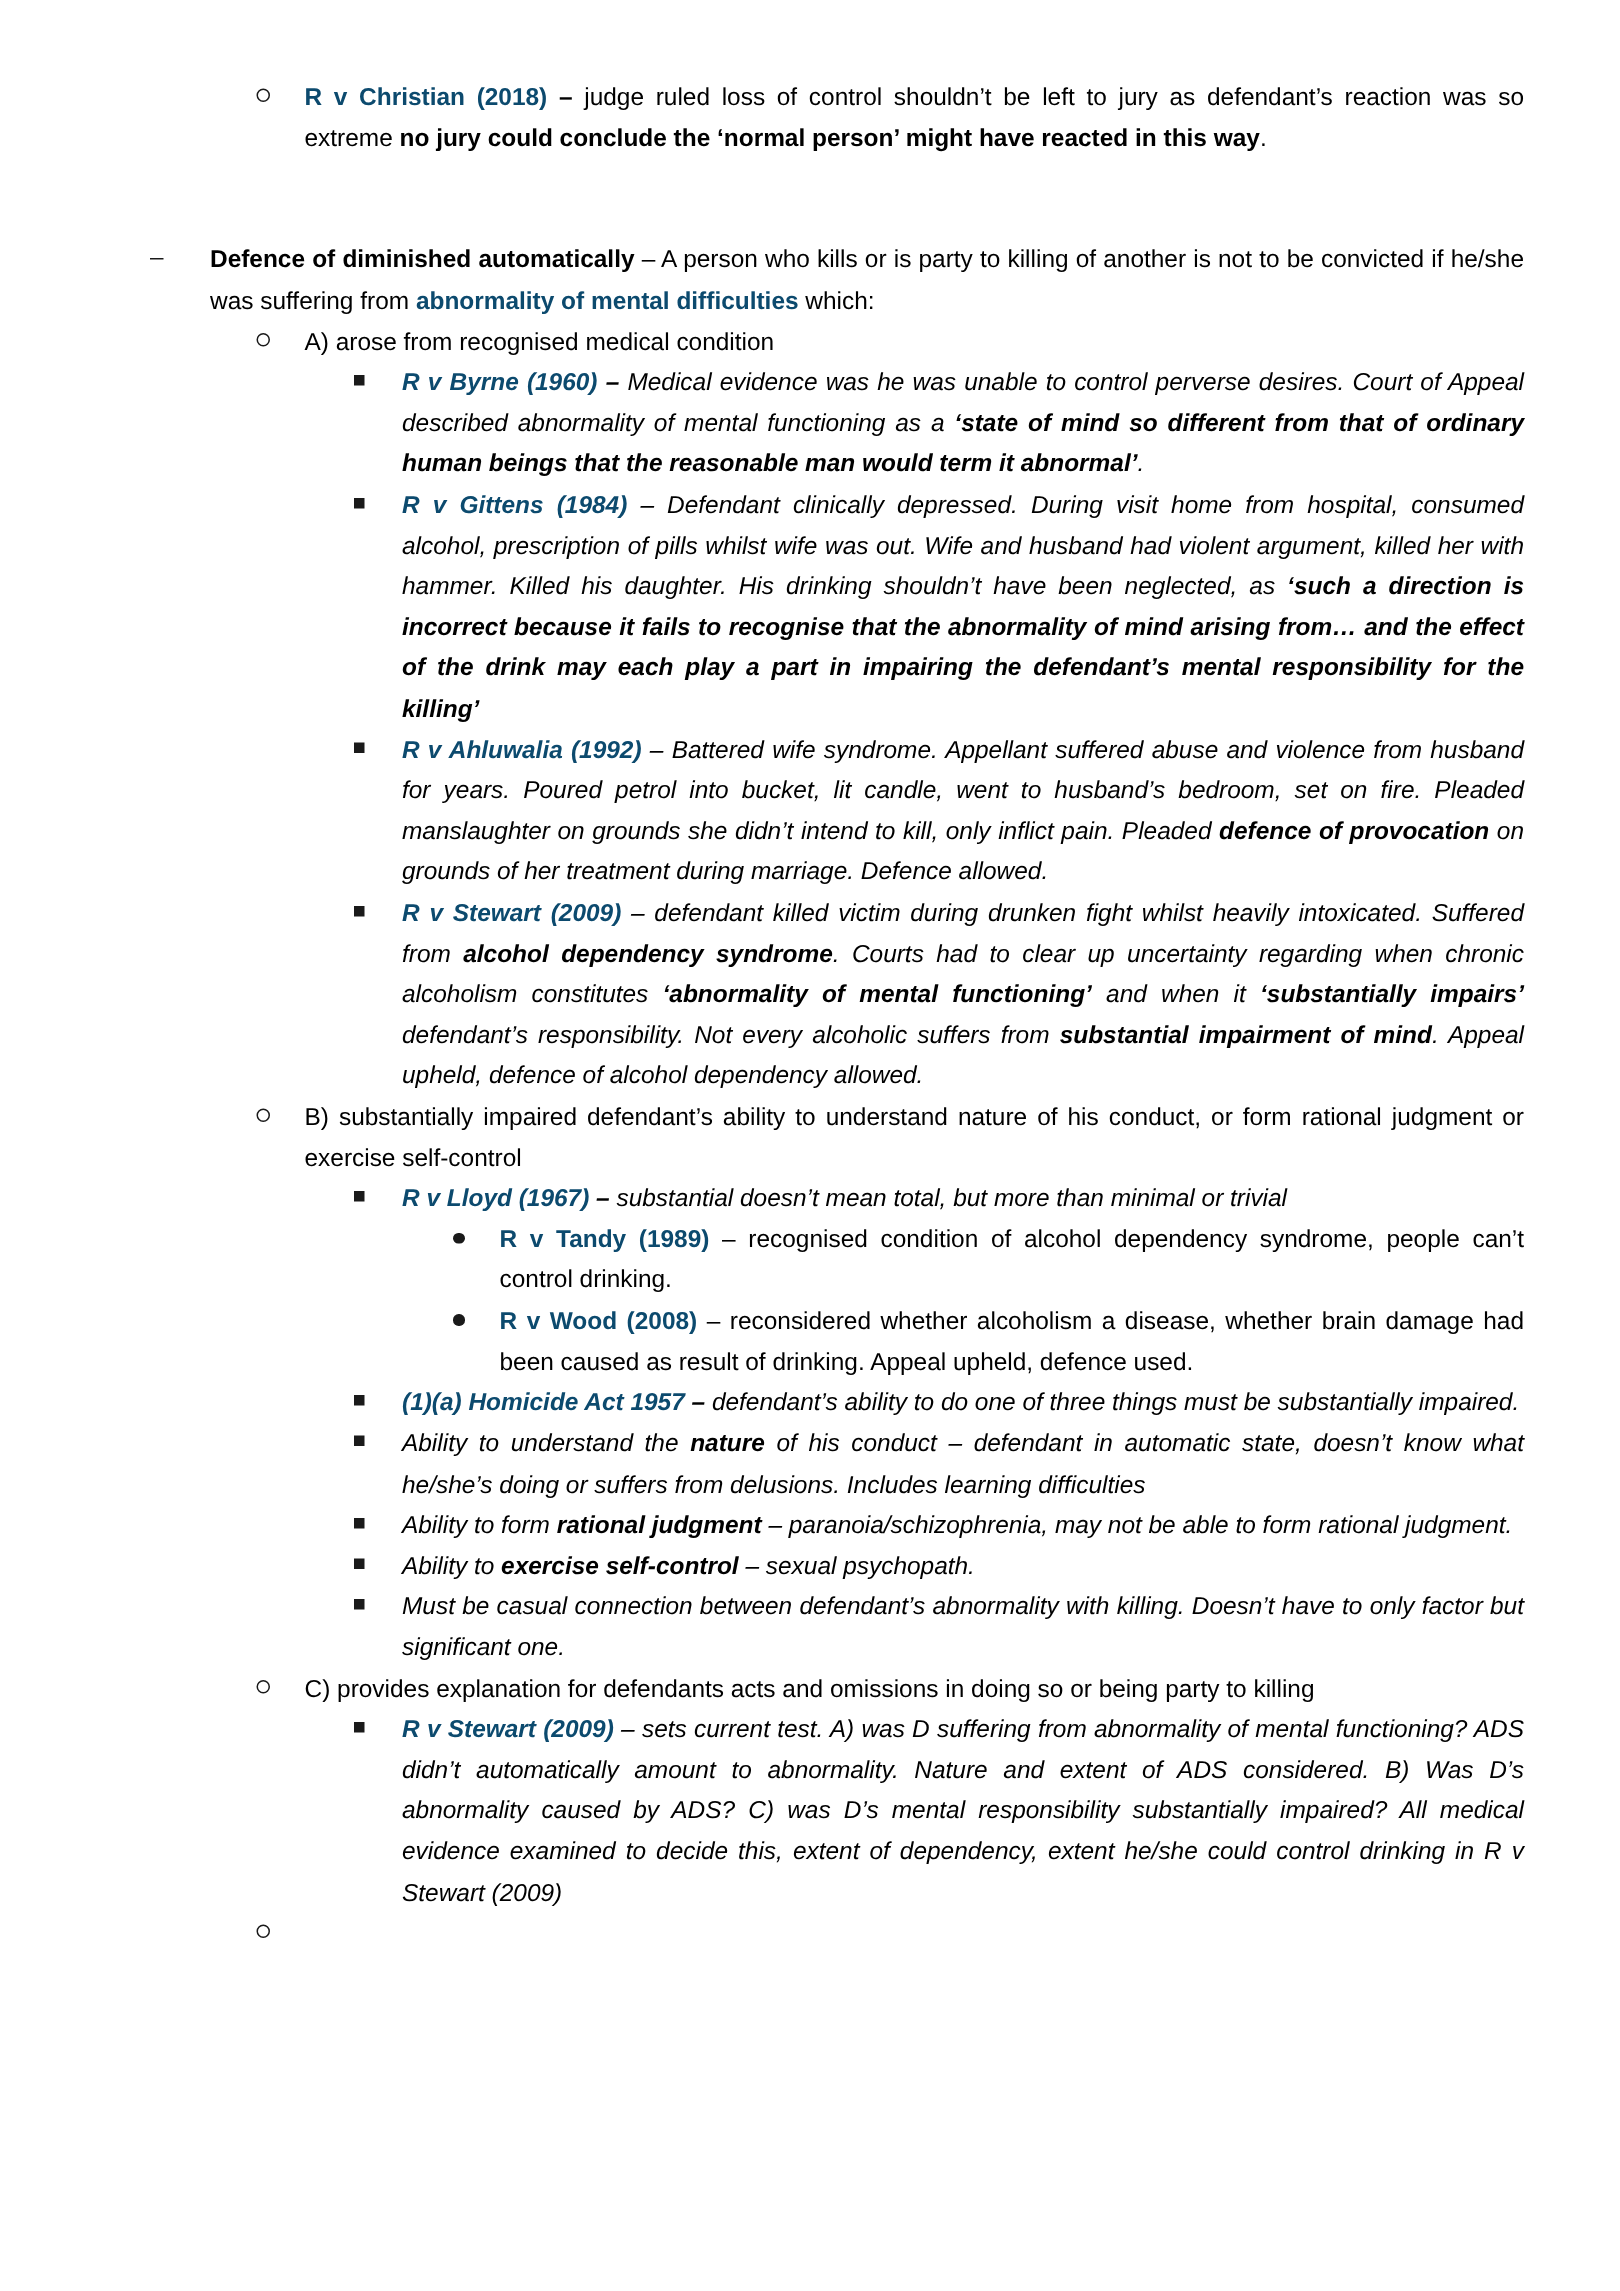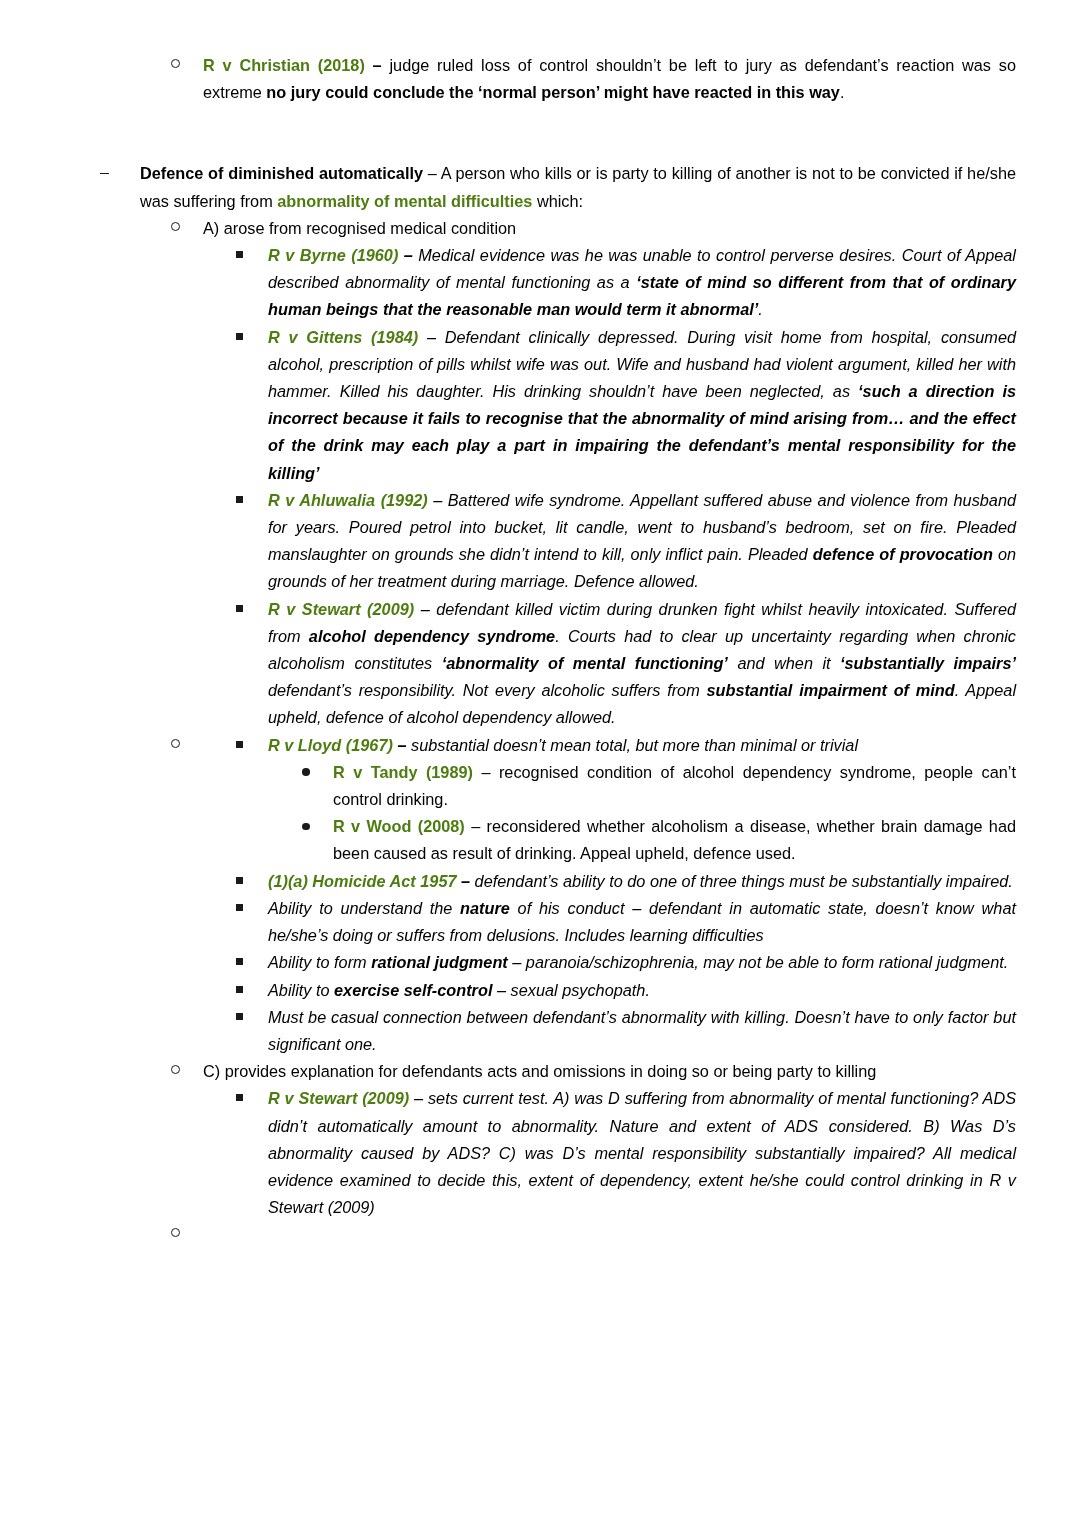--- a/index.html
+++ b/index.html
@@ -89,21 +89,21 @@
   .dash-m {
     display: inline-block;
     width: 9px;
     height: 1.6px;
     background: #1a1a1a;
     vertical-align: 5px;
   }
 
   
   .b   { font-weight: bold; }
-  .blub { color: #4d7c0f; font-weight: bold; }
+  .blub { color: #0c4a6e; font-weight: bold; }
 
   .gap-lg { height: 54px; }
   .nojust { text-align: left; }
 </style>
 </head>
 <body>
 
 <div class="page">
   <div class="doc">
 
@@ -139,20 +139,21 @@
       <span class="body"><span class="blub">R v Ahluwalia (1992)</span><span> – </span><span>Battered wife syndrome. Appellant suffered abuse and violence from husband for years. Poured petrol into bucket, lit candle, went to husband’s bedroom, set on fire. Pleaded manslaughter on grounds she didn’t intend to kill, only inflict pain. Pleaded </span><span class="b">defence of provocation</span><span> on grounds of her treatment during marriage. Defence allowed.</span></span>
     </p>
 
     <p class="li lvl3">
       <span class="marker"><span class="sq"></span></span>
       <span class="body"><span class="blub">R v Stewart (2009)</span><span> – </span><span>defendant killed victim during drunken fight whilst heavily intoxicated. Suffered from </span><span class="b">alcohol dependency syndrome</span><span>. Courts had to clear up uncertainty regarding when chronic alcoholism constitutes </span><span class="b">‘abnormality of mental functioning’</span><span> and when it </span><span class="b">‘substantially impairs’</span><span> defendant’s responsibility. Not every alcoholic suffers from </span><span class="b">substantial impairment of mind</span><span>. Appeal upheld, defence of alcohol dependency allowed.</span></span>
     </p>
 
     <p class="li lvl2">
       <span class="marker"><span class="circ-hollow"></span></span>
+      <span class="body">B) substantially impaired defendant’s ability to understand nature of his conduct, or form rational judgment or exercise self-control</span>
     </p>
 
     <p class="li lvl3 nojust">
       <span class="marker"><span class="sq"></span></span>
       <span class="body"><span class="blub">R v Lloyd (1967)</span><span class="b"> – </span><span>substantial doesn’t mean total, but more than minimal or trivial</span></span>
     </p>
 
 
     <p class="li lvl4">
       <span class="marker"><span class="dot"></span></span>

